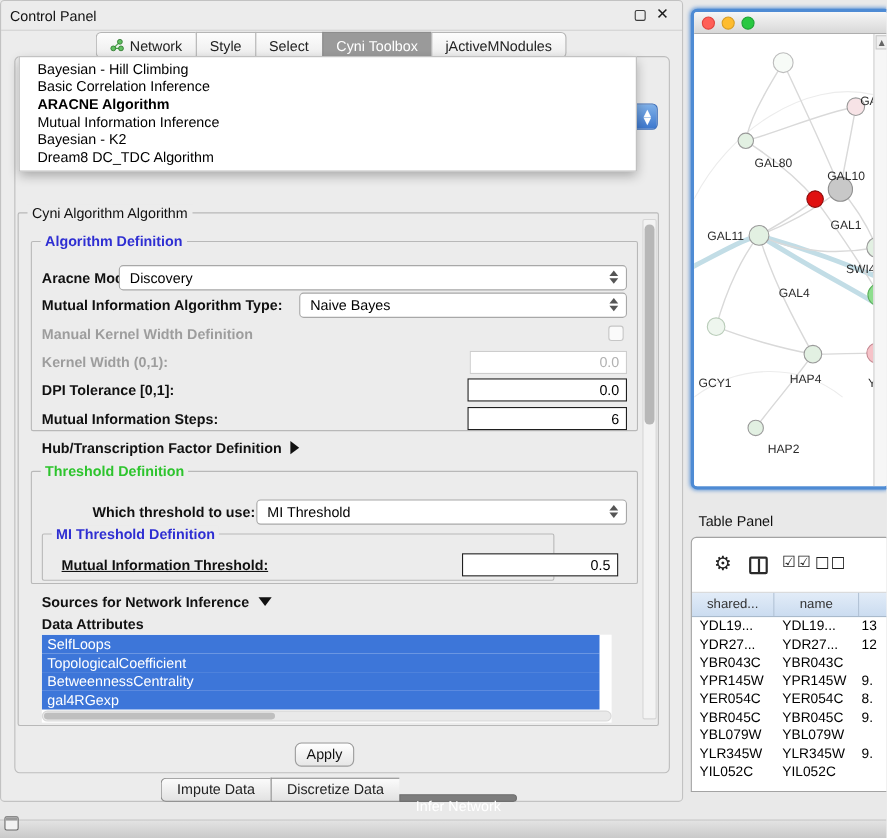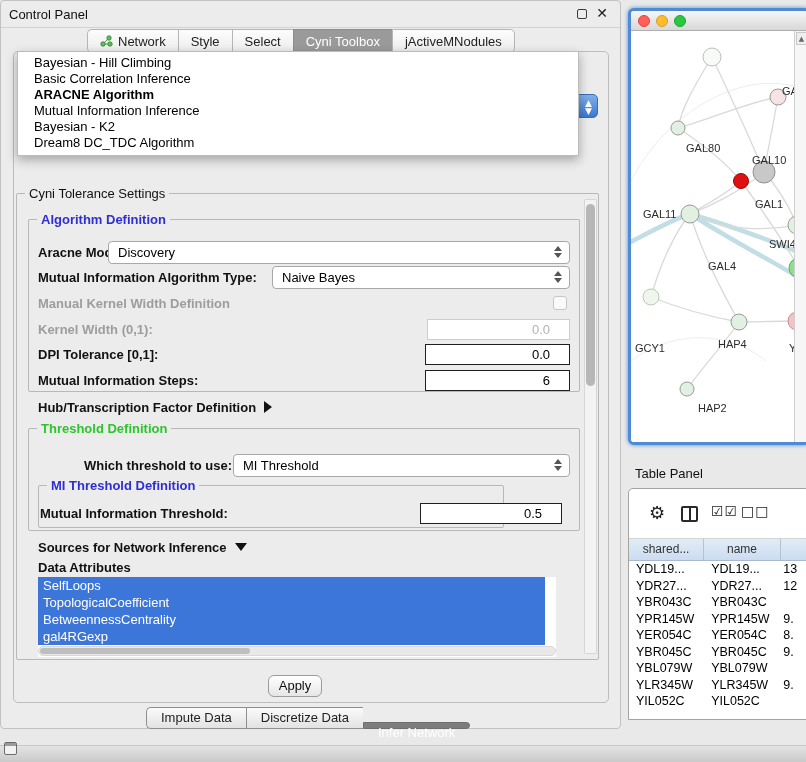--- a/index.html
+++ b/index.html
@@ -56,21 +56,21 @@
 
   .combo { position:absolute; height:23px; background:#fff; border:1px solid #a8a8a8; border-radius:4px;
         font-size:13px; color:#000; line-height:21px; padding-left:9px; }
   .combo .arrows { position:absolute; right:7px; top:4px; }
   .combo .arrows .u { width:0; height:0; border-left:4px solid transparent; border-right:4px solid transparent;
         border-bottom:5px solid #555; margin-bottom:2px; }
   .combo .arrows .d { width:0; height:0; border-left:4px solid transparent; border-right:4px solid transparent;
         border-top:5px solid #555; }
 
   .field { position:absolute; height:21px; background:#fff; font-size:13px; line-height:19px;
-        text-align:right; padding-right:19px; }
+        text-align:right; padding-right:6px; }
   .field.dark { border:1px solid #1f1f1f; color:#000; }
   .field.light { border:1px solid #cdcdcd; color:#b2b2b2; }
 
   .checkbox { position:absolute; width:14px; height:14px; border:1px solid #c6c6c6; background:#fafafa; border-radius:3px; }
 
   .tri-right { display:inline-block; width:0; height:0; border-top:6px solid transparent;
         border-bottom:6px solid transparent; border-left:8px solid #111; vertical-align:-1px; margin-left:8px; }
   .tri-down { display:inline-block; width:0; height:0; border-left:6px solid transparent;
         border-right:6px solid transparent; border-top:8px solid #111; vertical-align:1px; margin-left:8px; }
 
@@ -185,21 +185,21 @@
   <div class="popup">
     <div class="it">Bayesian - Hill Climbing</div>
     <div class="it">Basic Correlation Inference</div>
     <div class="it bold">ARACNE Algorithm</div>
     <div class="it">Mutual Information Inference</div>
     <div class="it">Bayesian - K2</div>
     <div class="it">Dream8 DC_TDC Algorithm</div>
   </div>
 
   <div class="tborder" style="left:16px; top:193px; width:583px; height:467px;">
-    <span class="legend">Cyni Tolerance Settings</span>
+    <span class="legend">Cyni Algorithm Algorithm</span>
   </div>
 
   <div class="vscroll" style="left:584px; top:199px; width:13px; height:455px;">
     <div class="thumb" style="top:4px; height:182px;"></div>
   </div>
 
   <div class="tborder" style="left:28px; top:219px; width:552px; height:173px;">
     <span class="legend blue">Algorithm Definition</span>
   </div>
 
@@ -252,21 +252,21 @@
     <span>MI Threshold</span>
     <span class="arrows">
         <div class="u"></div>
         <div class="d"></div>
       </span>
   </div>
 
   <div class="tborder" style="left:38px; top:485px; width:466px; height:43px;">
     <span class="legend blue">MI Threshold Definition</span>
   </div>
-  <span class="lbl b" style="left:40px; top:506px;">Mutual Information Threshold:</span>
+  <span class="lbl b" style="left:56px; top:506px;text-decoration:underline;">Mutual Information Threshold:</span>
   <div class="field dark" style="left:420px; top:503px; width:142px;">
     <span>0.5</span>
   </div>
 
   <span class="lbl b" style="left:38px; top:540px;">
     <span>Sources for Network Inference</span><span class="tri-down"></span>
   </span>
   <span class="lbl b" style="left:38px; top:560px;">Data Attributes</span>
 
   <div class="attr-list">

